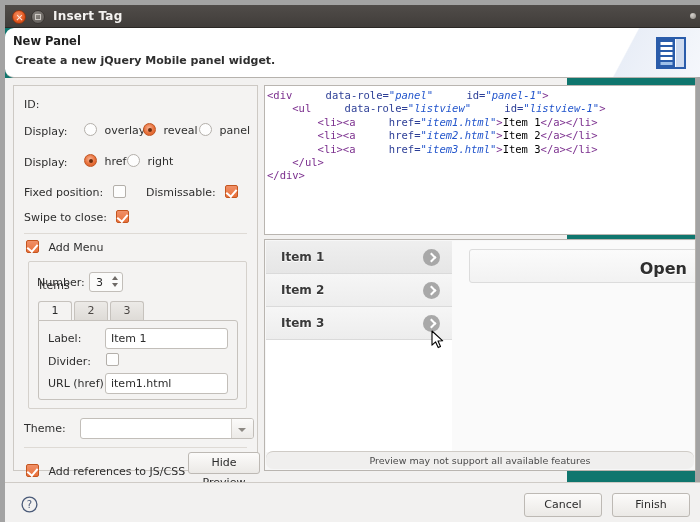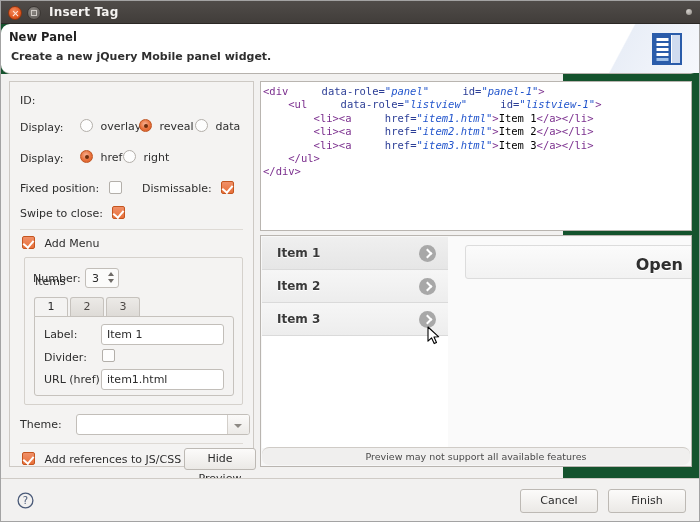--- a/index.html
+++ b/index.html
@@ -8,22 +8,22 @@
     overflow: hidden;
     font-family: "DejaVu Sans", "Liberation Sans", sans-serif;
     font-size: 11px;
     color: #2e2e2e;
     background: #f2f1f0;
   }
   #app {
     position: relative;
     width: 700px; height: 522px;
     box-sizing: border-box;
-    border: 1px solid #a3a3a3;
-    background: #14532d;
+    border: 5px solid #a3a3a3;
+    background: #0f766e;
   }
 
   
   .titlebar {
     position: absolute; left: 0; top: 0; width: 700px; height: 23px;
     background: linear-gradient(to bottom, #504c49 0%, #413d3a 100%);
     border-bottom: 1px solid #2b2825;
     box-sizing: border-box;
   }
   .tb-btn {
@@ -398,21 +398,21 @@
       <div class="row" style="left:70px; top:37px;">
         <span class="radio"></span>
         <span class="lbl" style="margin-left:4px;">overlay</span>
       </div>
       <div class="row" style="left:129px; top:37px;">
         <span class="radio on"></span>
         <span class="lbl" style="margin-left:4px;">reveal</span>
       </div>
       <div class="row" style="left:185px; top:37px;">
         <span class="radio"></span>
-        <span class="lbl" style="margin-left:4px;">data</span>
+        <span class="lbl" style="margin-left:4px;">panel</span>
       </div>
 
       <div class="row" style="left:10px; top:70px;">
         <span class="lbl">Display:</span>
       </div>
       <div class="row" style="left:70px; top:68px;">
         <span class="radio on"></span>
         <span class="lbl" style="margin-left:4px;">href</span>
       </div>
       <div class="row" style="left:113px; top:68px;">
@@ -483,21 +483,21 @@
         <span class="lbl">Theme:</span>
       </div>
       <div class="combo" style="left:66px; top:332px; width:174px;">
         <span class="arrowbox">
             <i></i>
           </span>
       </div>
 
       <div class="sep" style="left:10px; top:361px; width:223px;"></div>
 
-      <div class="row" style="left:12px; top:370px;">
+      <div class="row" style="left:12px; top:378px;">
         <span class="chk on"></span>
         <span class="lbl" style="margin-left:6px;">Add references to JS/CSS</span>
       </div>
       <div class="btn" style="position:absolute; left:174px; top:366px; width:72px; height:22px; line-height:20px;">Hide Preview</div>
     </div>
 
     <div class="code-box">
       <div class="code" id="code-render"><div><span class="t-tag">&lt;div </span><span class="t-attr">data-role=</span><span class="t-val">"panel"</span><span class="t-attr"> id=</span><span class="t-val">"panel-1"</span><span class="t-tag">&gt;</span></div><div><span class="t-txt">    </span><span class="t-tag">&lt;ul </span><span class="t-attr">data-role=</span><span class="t-val">"listview"</span><span class="t-attr"> id=</span><span class="t-val">"listview-1"</span><span class="t-tag">&gt;</span></div><div><span class="t-txt">        </span><span class="t-tag">&lt;li&gt;&lt;a </span><span class="t-attr">href=</span><span class="t-val">"item1.html"</span><span class="t-tag">&gt;</span><span class="t-txt">Item 1</span><span class="t-tag">&lt;/a&gt;&lt;/li&gt;</span></div><div><span class="t-txt">        </span><span class="t-tag">&lt;li&gt;&lt;a </span><span class="t-attr">href=</span><span class="t-val">"item2.html"</span><span class="t-tag">&gt;</span><span class="t-txt">Item 2</span><span class="t-tag">&lt;/a&gt;&lt;/li&gt;</span></div><div><span class="t-txt">        </span><span class="t-tag">&lt;li&gt;&lt;a </span><span class="t-attr">href=</span><span class="t-val">"item3.html"</span><span class="t-tag">&gt;</span><span class="t-txt">Item 3</span><span class="t-tag">&lt;/a&gt;&lt;/li&gt;</span></div><div><span class="t-txt">    </span><span class="t-tag">&lt;/ul&gt;</span></div><div><span class="t-tag">&lt;/div&gt;</span></div></div>
     </div>
 

